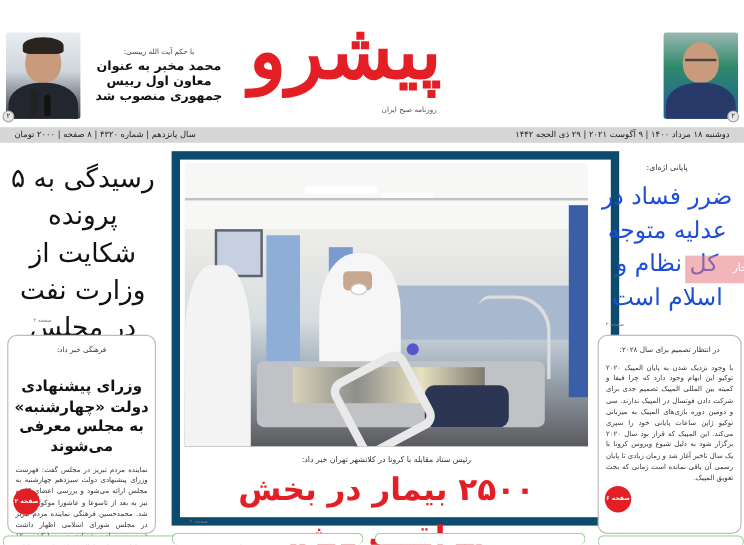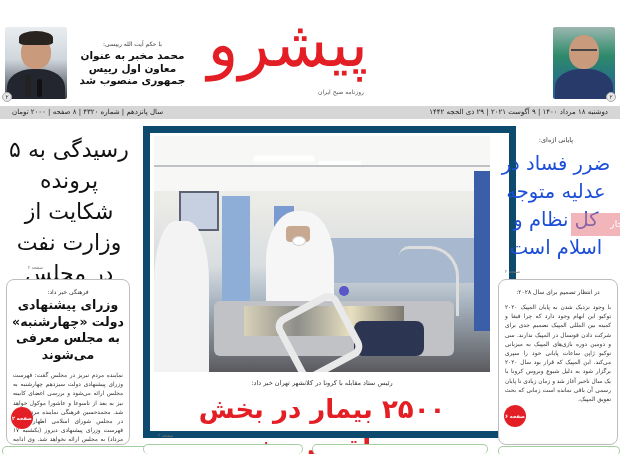--- a/index.html
+++ b/index.html
@@ -36,21 +36,21 @@
     }
 
     .teaser { position: absolute; top: 40px; width: 125px; text-align: center; }
     .teaser-left { left: 70px; }
     .teaser-right { left: 425px; }
     .teaser .kicker { font-size: 6px; color: #444; margin-bottom: 2px; }
     .teaser .headline { font-size: 10.5px; font-weight: bold; line-height: 12.5px; color: #111; }
 
     .logo {
       position: absolute; left: 258px; top: 4px; width: 110px; height: 92px;
-      color: #e31e24; font-family: "DejaVu Serif", serif; font-weight: normal;
+      color: #e31e24; font-family: "DejaVu Serif", serif; font-weight: bold;
       font-size: 64px; line-height: 80px; text-align: center;
     }
     .logo-tagline { position: absolute; left: 318px; top: 88px; font-size: 6px; color: #555; }
 
     
     .datebar {
       position: absolute; left: 0; top: 106px; width: 620px; height: 13px;
       background: #d6d6d6; font-size: 7px; line-height: 13px; color: #222;
     }
     .datebar .left { position: absolute; left: 12px; }
@@ -60,21 +60,21 @@
     .left-col { position: absolute; left: 0; top: 124px; width: 138px; }
     .big-head-left {
       position: absolute; left: 4px; top: 10px; width: 130px; text-align: center;
       font-size: 22px; font-weight: normal; line-height: 31px; color: #111;
     }
     .page-ref { position: absolute; font-size: 4.5px; color: #777; }
     .box {
       position: absolute; border: 1px solid #bdbdbd; border-radius: 8px; background: #fff;
     }
     .box-kicker { font-size: 6px; color: #333; text-align: center; margin-top: 8px; }
-    .box-head { font-size: 13px; font-weight: bold; line-height: 17px; text-align: center; color: #111; margin-top: 2px; }
+    .box-head { font-size: 13px; font-weight: bold; line-height: 17px; text-align: center; color: #111; margin-top: 19px; }
     .box-body { font-size: 5.8px; line-height: 9.2px; color: #333; text-align: justify; padding: 0 6px; margin-top: 8px; }
     .red-stamp {
       position: absolute; width: 22px; height: 22px; border-radius: 50%;
       background: #e31e24; color: #fff; font-size: 5px; line-height: 22px; text-align: center; font-weight: bold;
     }
     .green-box {
       position: absolute; border: 1px solid #a5cfa0; border-radius: 6px; border-bottom: none; background: #fff;
     }
 
     

